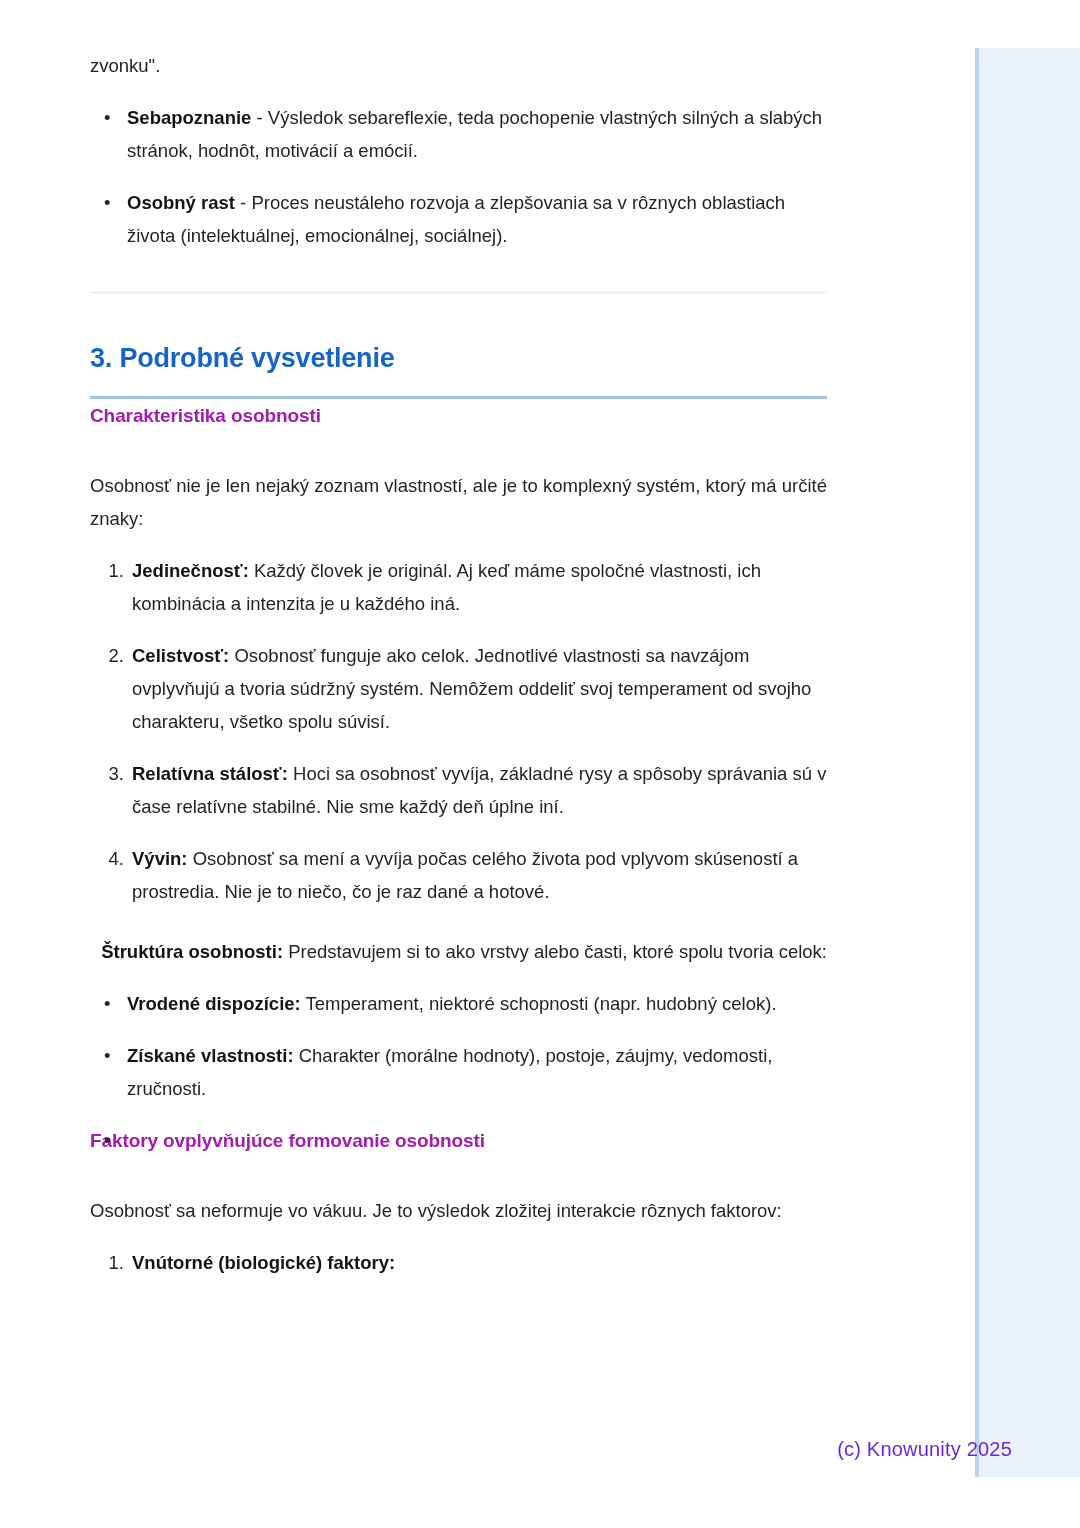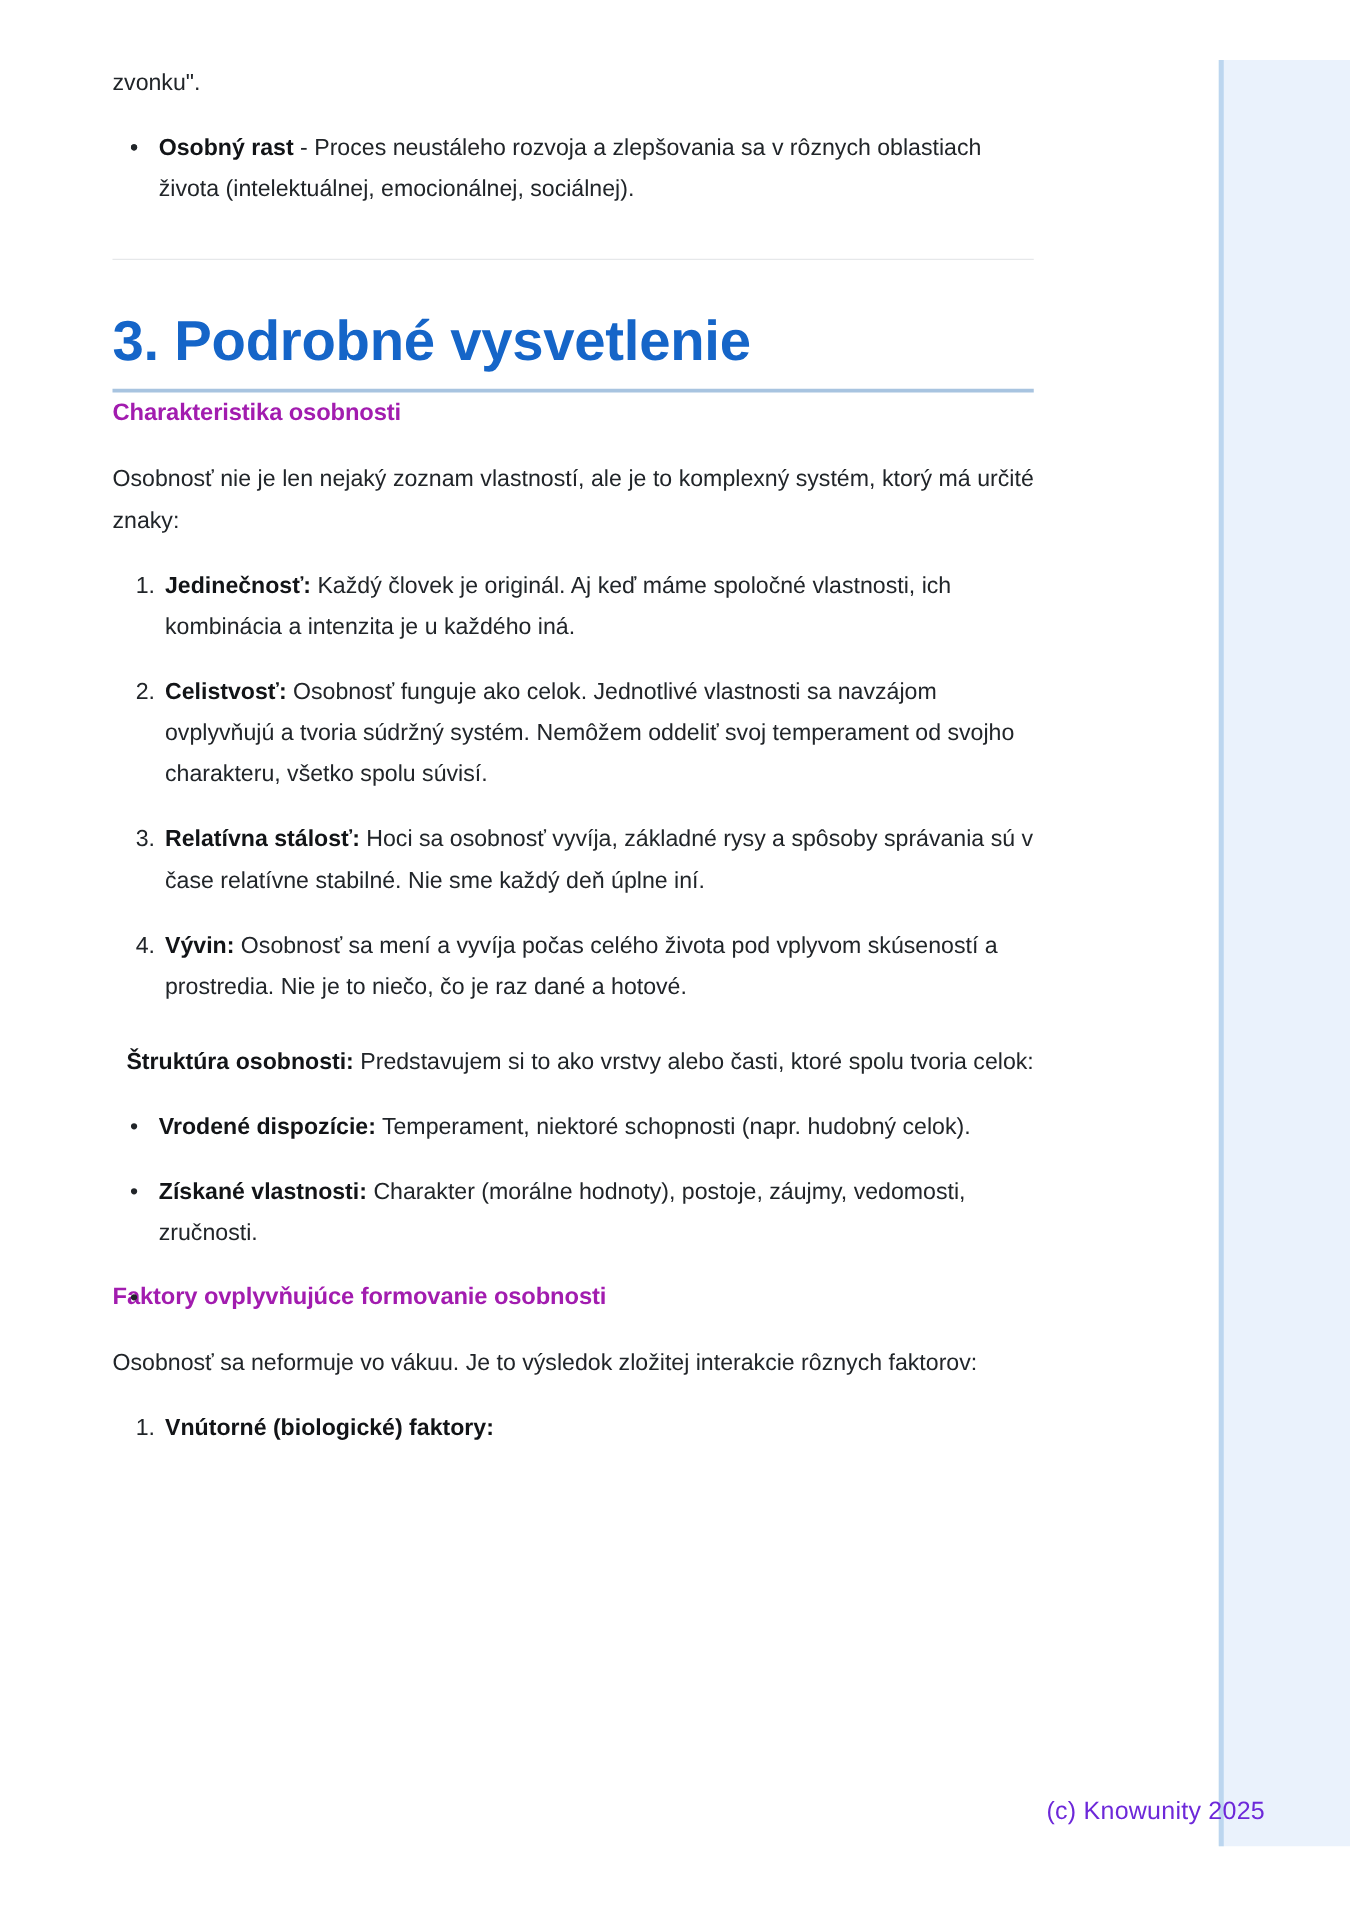--- a/index.html
+++ b/index.html
@@ -89,21 +89,21 @@
   
   hr.rule {
     border: none;
     border-top: 1px solid #e6e8ea;
     margin: 40px 0 0 0;
     height: 0;
   }
 
   
   h1.h-main {
-    font-size: 45px;
+    font-size: 27px;
     line-height: 42px;
     font-weight: bold;
     color: #1565c8;
     margin: 44px 0 0 0;
     letter-spacing: -0.2px;
   }
   .h-main-underline {
     border: none;
     border-top: 3px solid #a8c4e0;
     margin: 17px 0 0 0;
@@ -113,21 +113,21 @@
     font-size: 19px;
     line-height: 34px;
     font-weight: bold;
     color: #a21caf;
     margin: 0;
     letter-spacing: -0.1px;
   }
 
   .sp-h3-top-1 { margin-top: 39px; }
   .sp-h3-top-2 { margin-top: 46px; }
-  .sp-after-h3 { margin-top: 18px; }
+  .sp-after-h3 { margin-top: 36px; }
   .sp-list-top  { margin-top: 23px; }
   .sp-para-top  { margin-top: 27px; text-align: right; }
 
   
   #watermark {
     position: absolute;
     left: 0;
     top: 1438px;
     width: 1012px;
     text-align: right;
@@ -141,20 +141,21 @@
 
 <div id="side-panel"></div>
 
 <div id="page">
 
   <p id="lead-line" class="para">zvonku".</p>
 
   <ul class="bullets sp-list-top">
     <li>
       <span class="marker">•</span>
+      <span class="li-text"><b>Sebapoznanie</b><span> - Výsledok sebareflexie, teda pochopenie vlastných silných a slabých stránok, hodnôt, motivácií a emócií.</span></span>
     </li>
     <li>
       <span class="marker">•</span>
       <span class="li-text"><b>Osobný rast</b><span> - Proces neustáleho rozvoja a zlepšovania sa v rôznych oblastiach života (intelektuálnej, emocionálnej, sociálnej).</span></span>
     </li>
   </ul>
 
   <hr class="rule">
 
   <h1 class="h-main">3. Podrobné vysvetlenie</h1>

